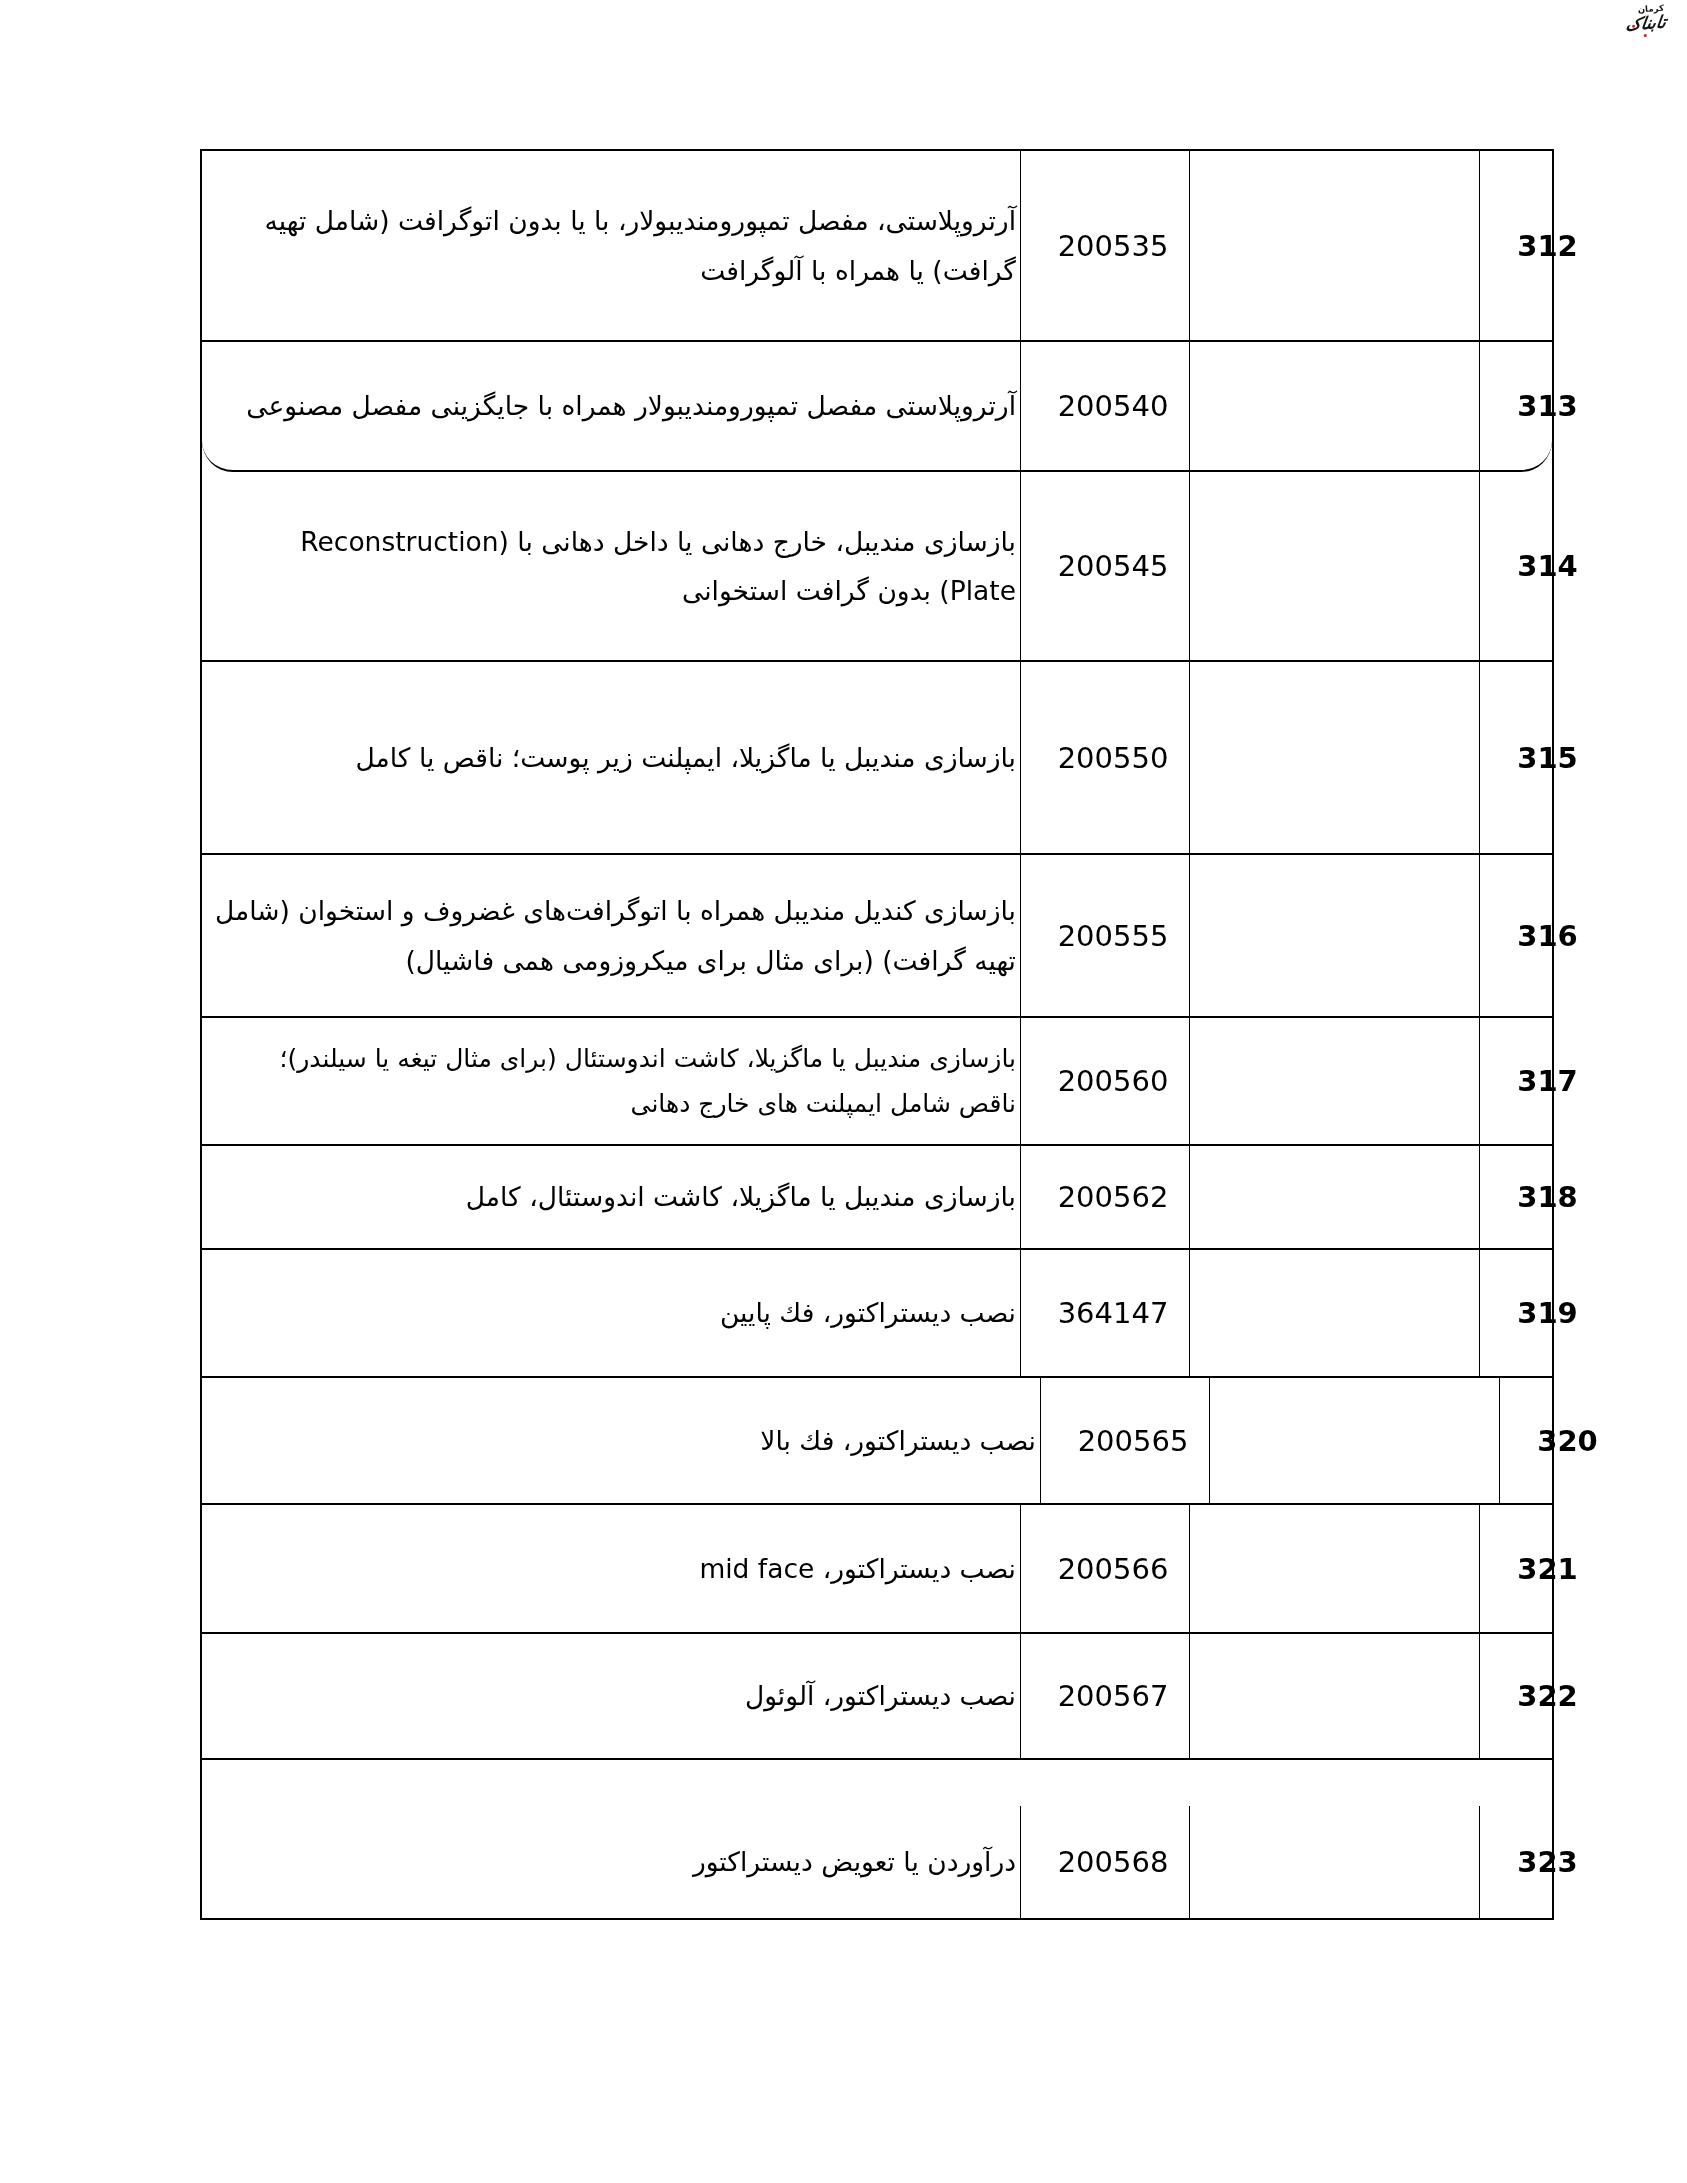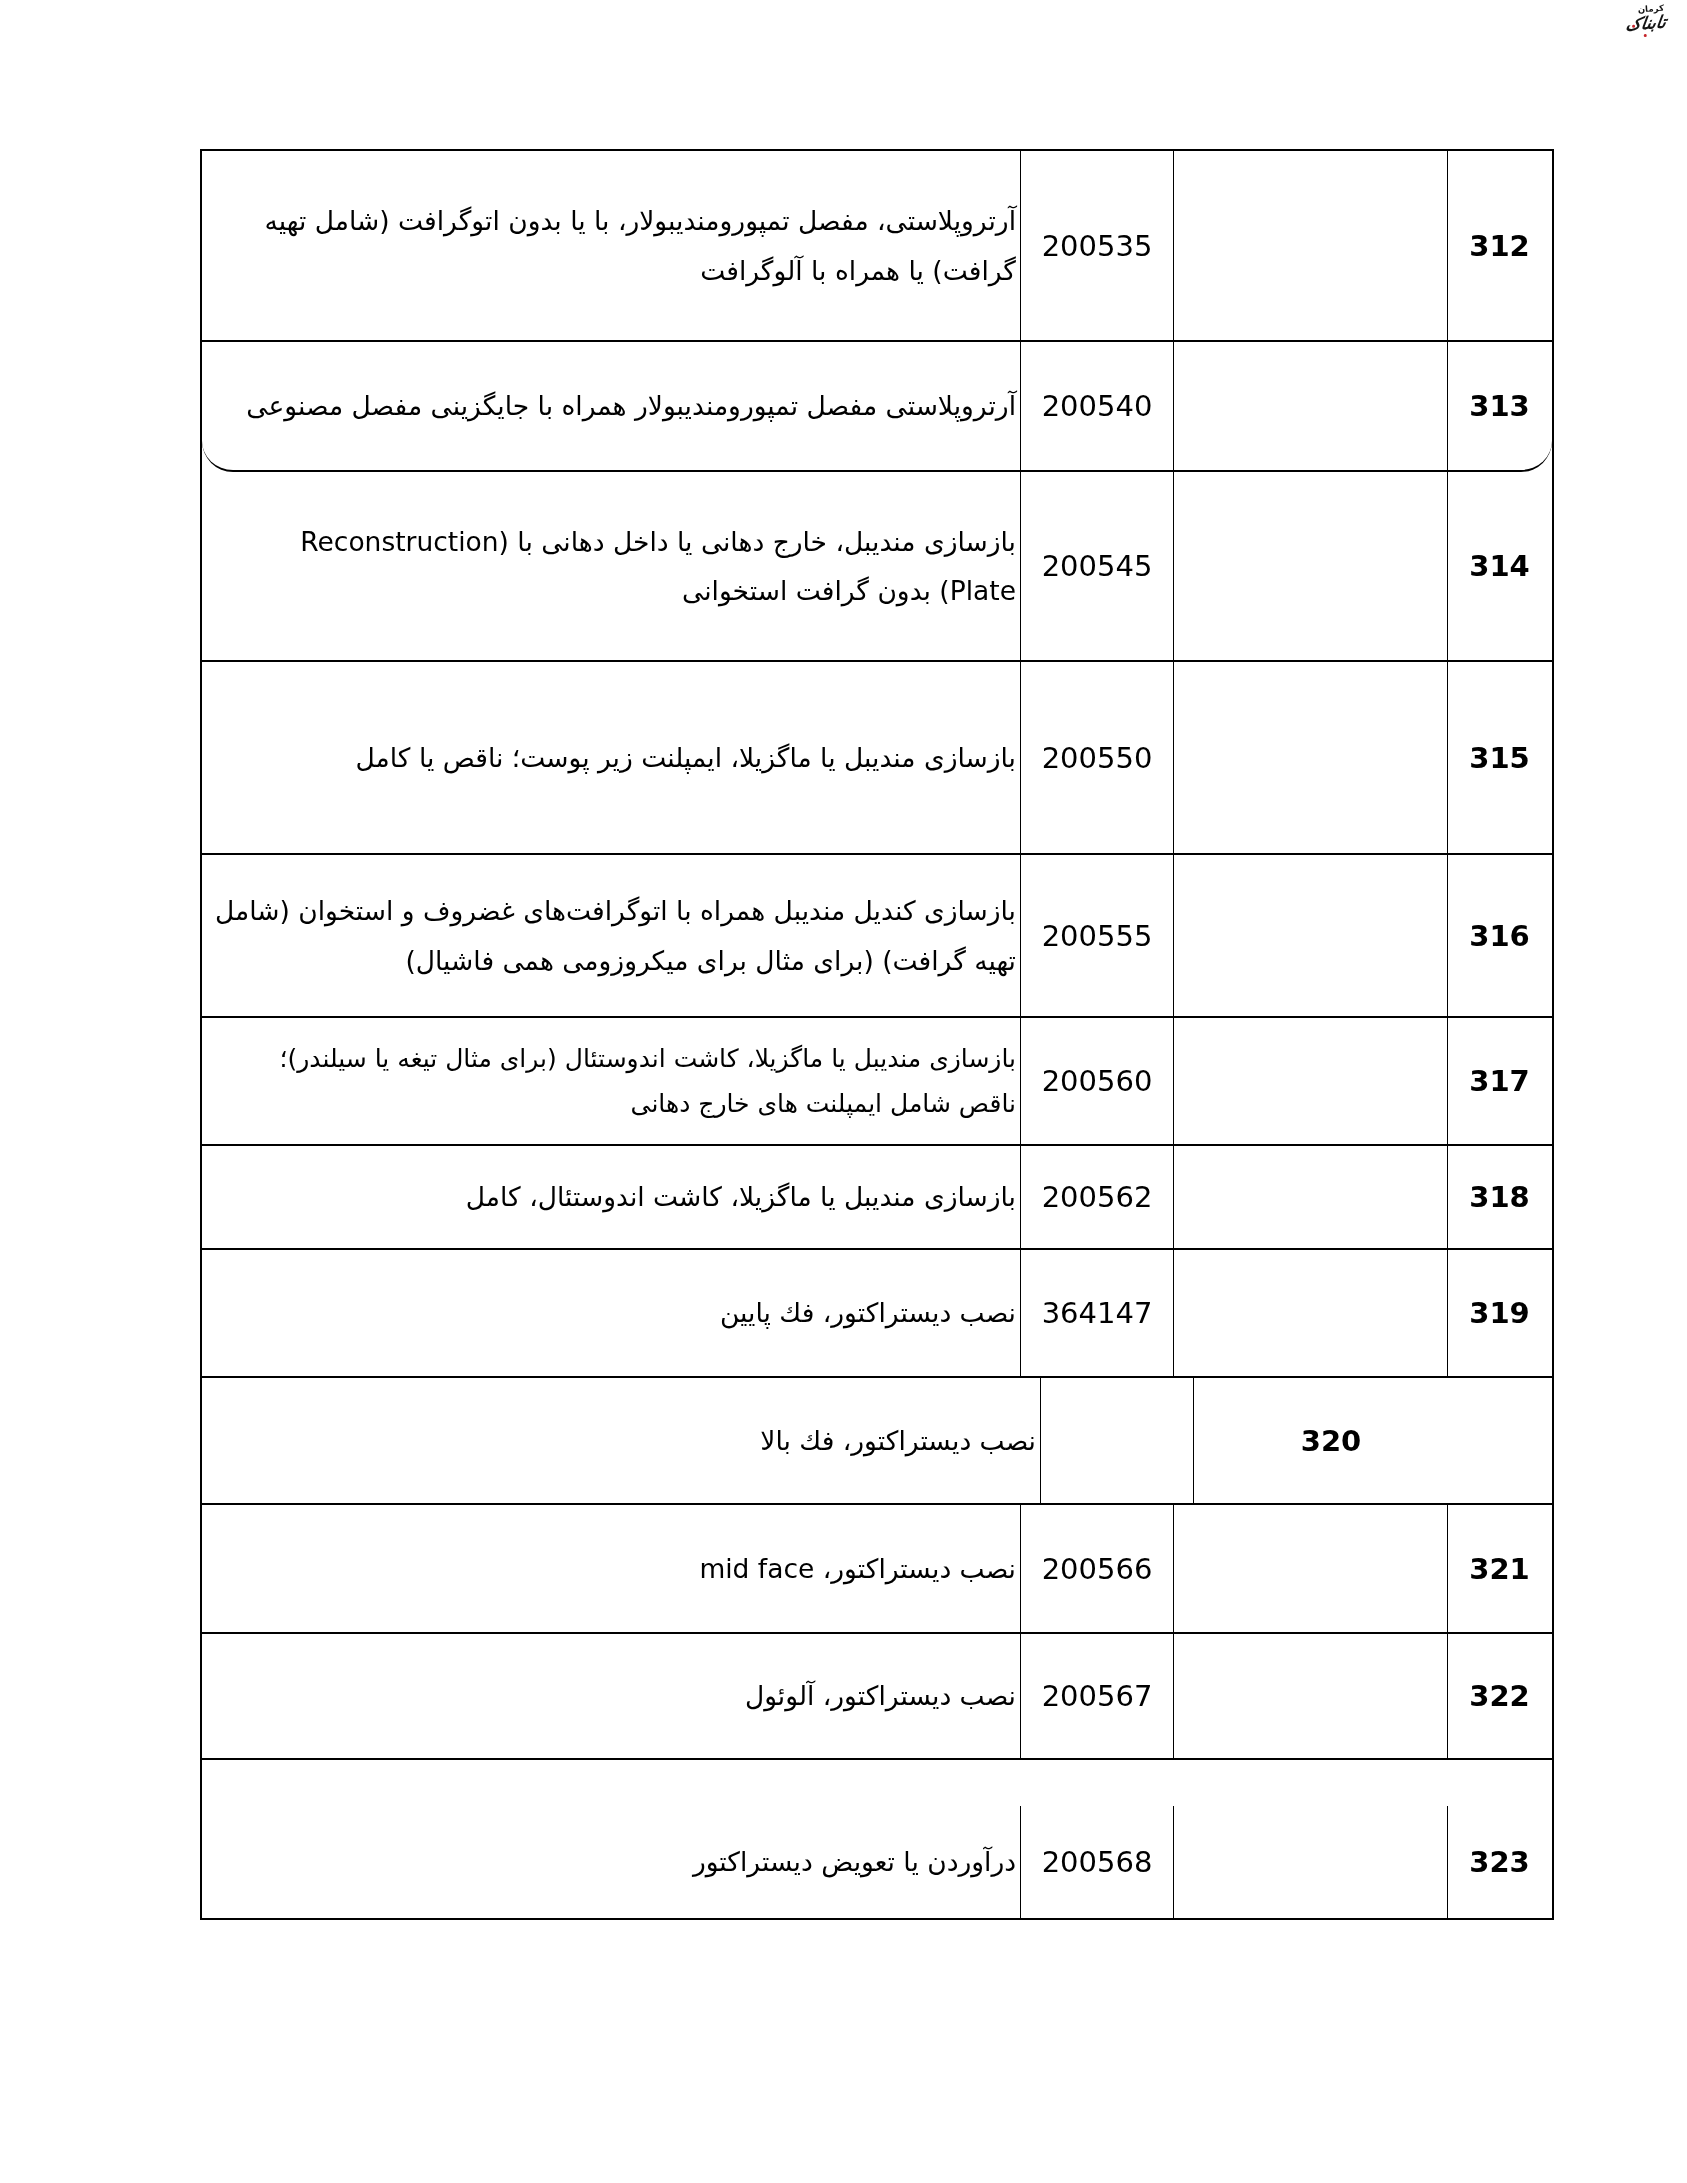--- a/index.html
+++ b/index.html
@@ -34,20 +34,21 @@
   
   .table{
     position:absolute;left:200px;top:149px;width:1354px;
     border:2px solid #000;border-bottom-width:2.6px;
     background:#fff;
   }
   .tr{
     display:grid;
     grid-template-columns:819px 153px 274px 103px;
     border-bottom:2.6px solid #000;
+    gap:16px;
   }
   .tr:last-child{border-bottom:none;margin-top:46px;}
   .td{
     display:flex;align-items:center;justify-content:center;
     overflow:hidden;
   }
   .td.desc{
     border-right:1.3px solid #000;
     justify-content:flex-end;
     padding:4px 4px 4px 6.6px;
@@ -154,20 +155,21 @@
       </div>
     <div class="td code">364147</div>
     <div class="td notes"></div>
     <div class="td num">319</div>
   </div>
 
   <div class="tr" style="height:127px;padding-left:20px;">
     <div class="td desc">
         <div class="desc-text">نصب دیستراکتور، فك بالا</div>
       </div>
+    <div class="td code">200565</div>
     <div class="td notes"></div>
     <div class="td num">320</div>
   </div>
 
   <div class="tr" style="height:129px;">
     <div class="td desc">
         <div class="desc-text">نصب دیستراکتور، mid face</div>
       </div>
     <div class="td code">200566</div>
     <div class="td notes"></div>

